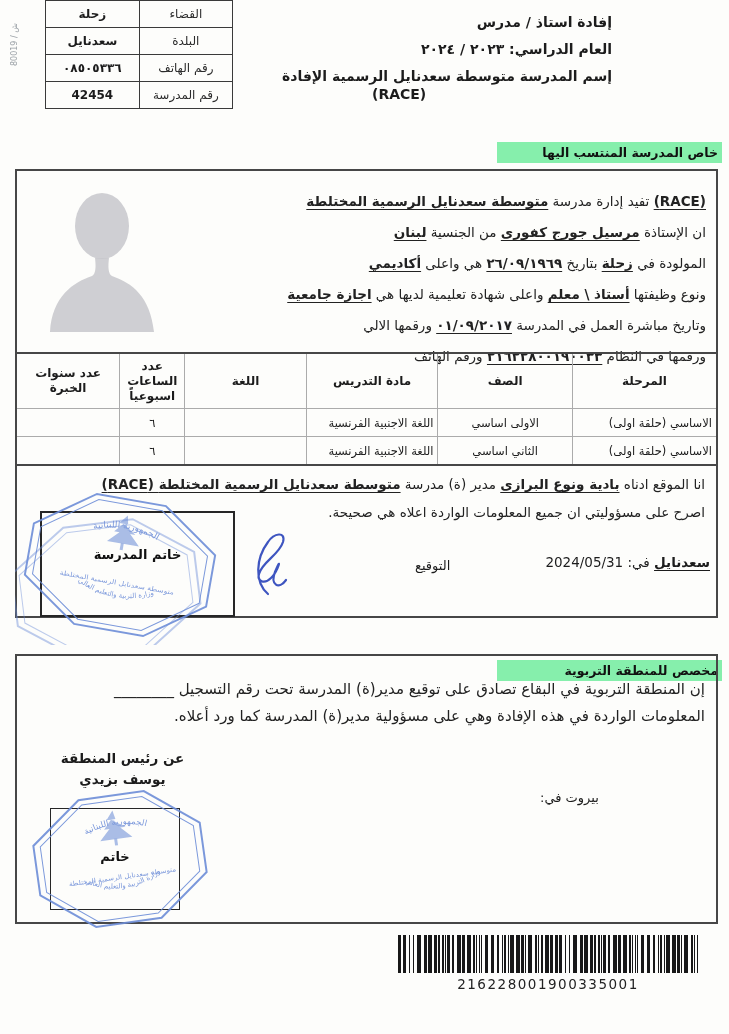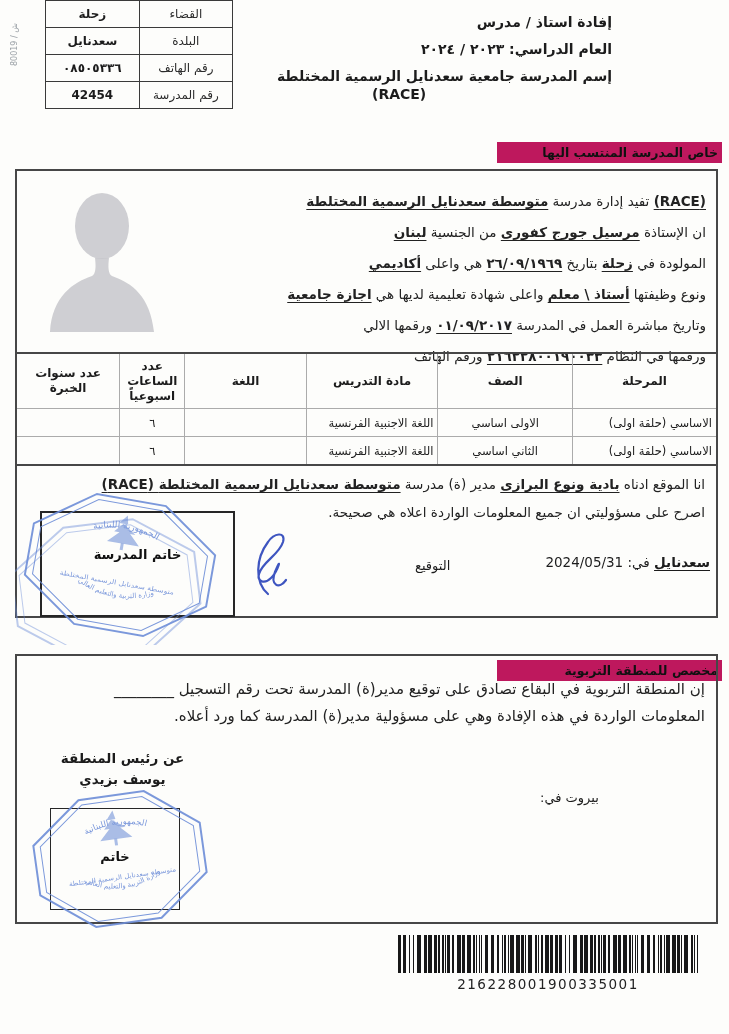--- a/index.html
+++ b/index.html
@@ -13,21 +13,21 @@
   .info-table td{border:1.5px solid #3a3a3a;height:26px;text-align:center;vertical-align:middle;
     font-size:12px;padding:0 4px;background:#fdfdfb;}
   .info-table td.lbl{width:96px;font-weight:400;color:#2b2b2b;}
   .info-table td.val{width:92px;font-weight:700;}
   .info-table tr.stub td{height:9px;}
   
   .header-block{position:absolute;right:117px;top:14px;width:240px;direction:rtl;text-align:right;}
   .header-block .h-line{font-size:14px;font-weight:700;white-space:nowrap;margin-bottom:11px;}
   .header-block .h-code{font-size:14px;font-weight:700;text-align:left;direction:ltr;}
   
-  .bar{position:absolute;left:497px;width:225px;height:21px;background:#be185d;
+  .bar{position:absolute;left:497px;width:225px;height:21px;background:#86efac;
     font-size:12.5px;font-weight:700;color:#111;line-height:21px;direction:rtl;
     text-align:right;padding-right:0;box-sizing:border-box;}
   .bar span{padding-right:4px;}
   .bar1{top:142px;} .bar2{top:640px;margin-top:20px;}
   
   .docbox{position:absolute;left:15px;width:703px;border:2px solid #474747;box-sizing:border-box;}
   .box1{top:169px;height:449px;} .box2{top:654px;height:270px;}
   
   .photo{position:absolute;left:42px;top:190px;width:120px;height:142px;}
   
@@ -103,21 +103,21 @@
     <tr>
       <td class="lbl">رقم المدرسة</td>
       <td class="val">42454</td>
     </tr>
   </tbody>
     </table>
 
   <div class="header-block">
     <div class="h-line">إفادة استاذ / مدرس</div>
     <div class="h-line">العام الدراسي: ٢٠٢٣ / ٢٠٢٤</div>
-    <div class="h-line" style="margin-bottom:2px;">إسم المدرسة جامعية سعدنايل الرسمية المختلطة</div>
+    <div class="h-line" style="margin-bottom:2px;">إسم المدرسة متوسطة سعدنايل الرسمية الإفادة</div>
     <div class="h-code">(RACE)</div>
   </div>
 
   <div class="bar bar1"><span>خاص المدرسة المنتسب اليها</span></div>
   <div class="docbox box1"></div>
 
   <svg class="photo" viewBox="0 0 120 142">
     <ellipse cx="60" cy="36" rx="27" ry="33" fill="#c7c7cb" opacity="0.85"></ellipse>
     <path d="M8 142 C10 106 32 92 50 86 C54 84 54 76 53 68 L67 68 C66 76 66 84 70 86 C90 93 108 106 112 142 Z" fill="#c7c7cb" opacity="0.85"></path>
   </svg>

